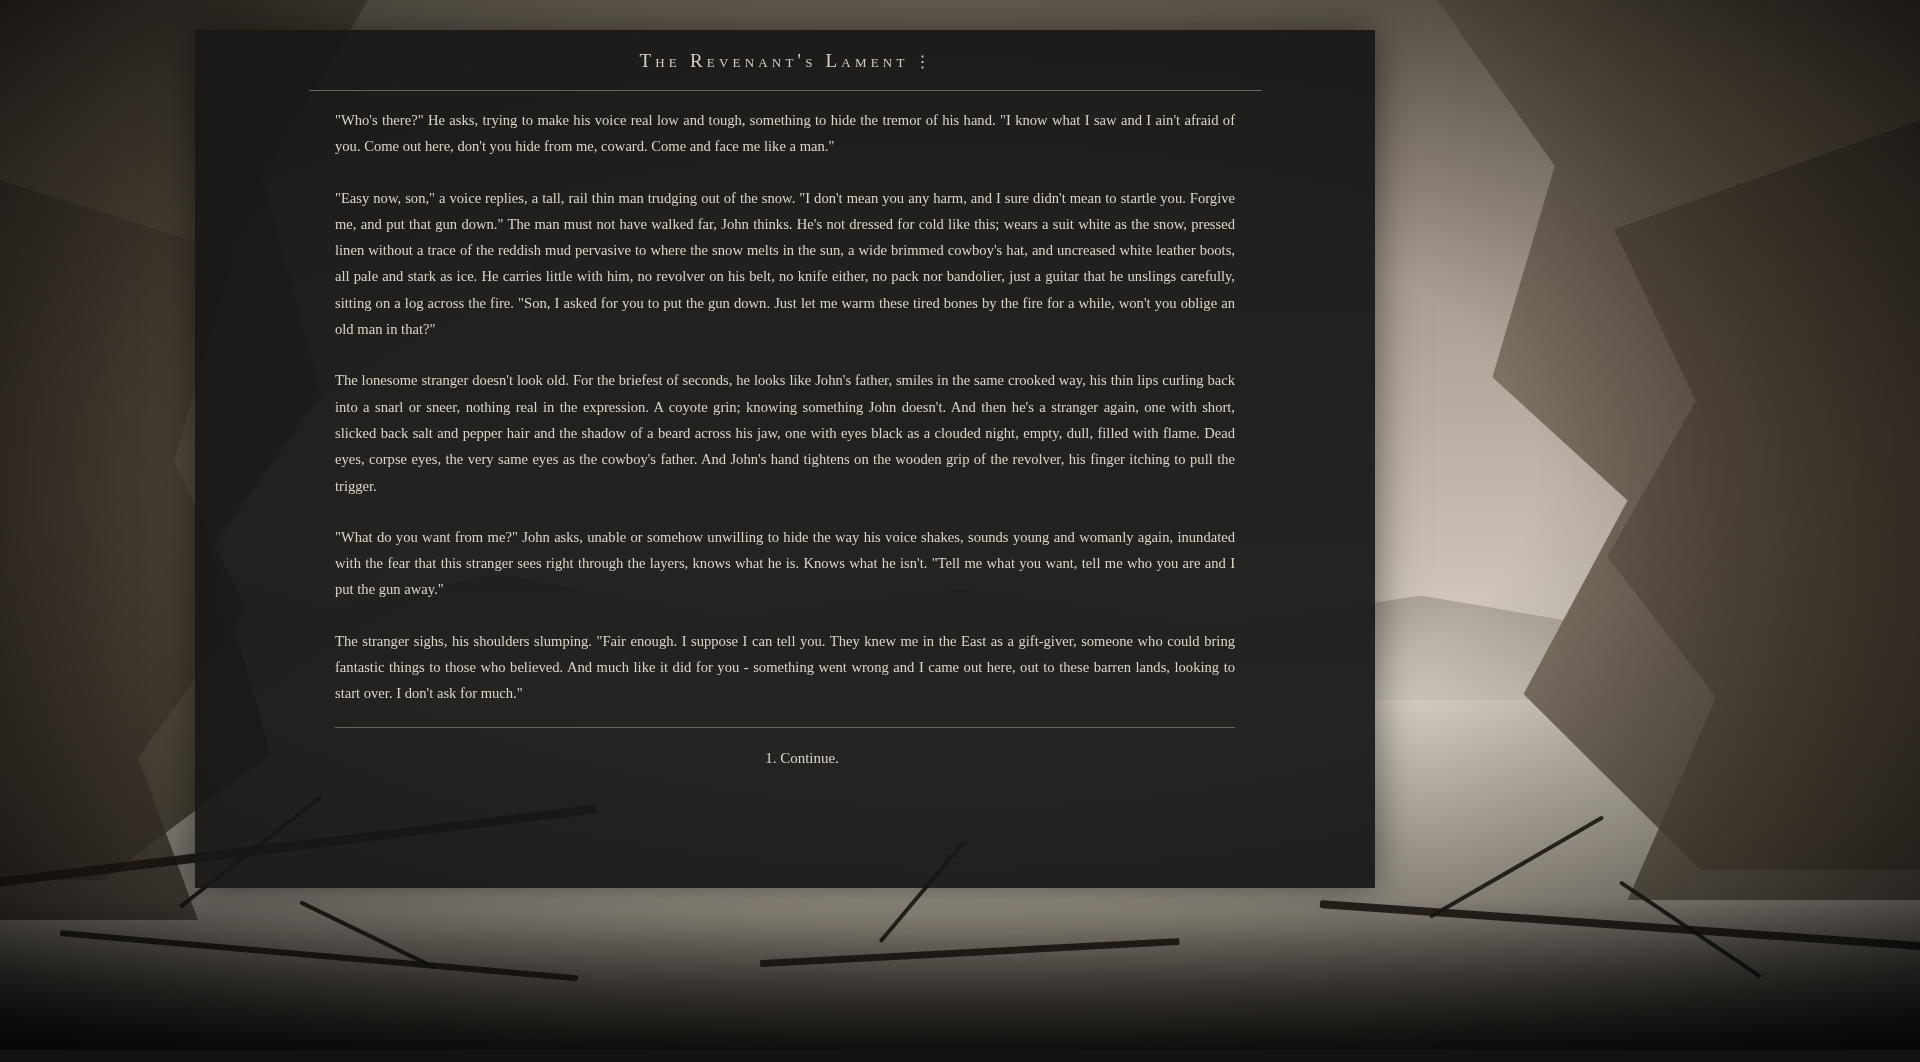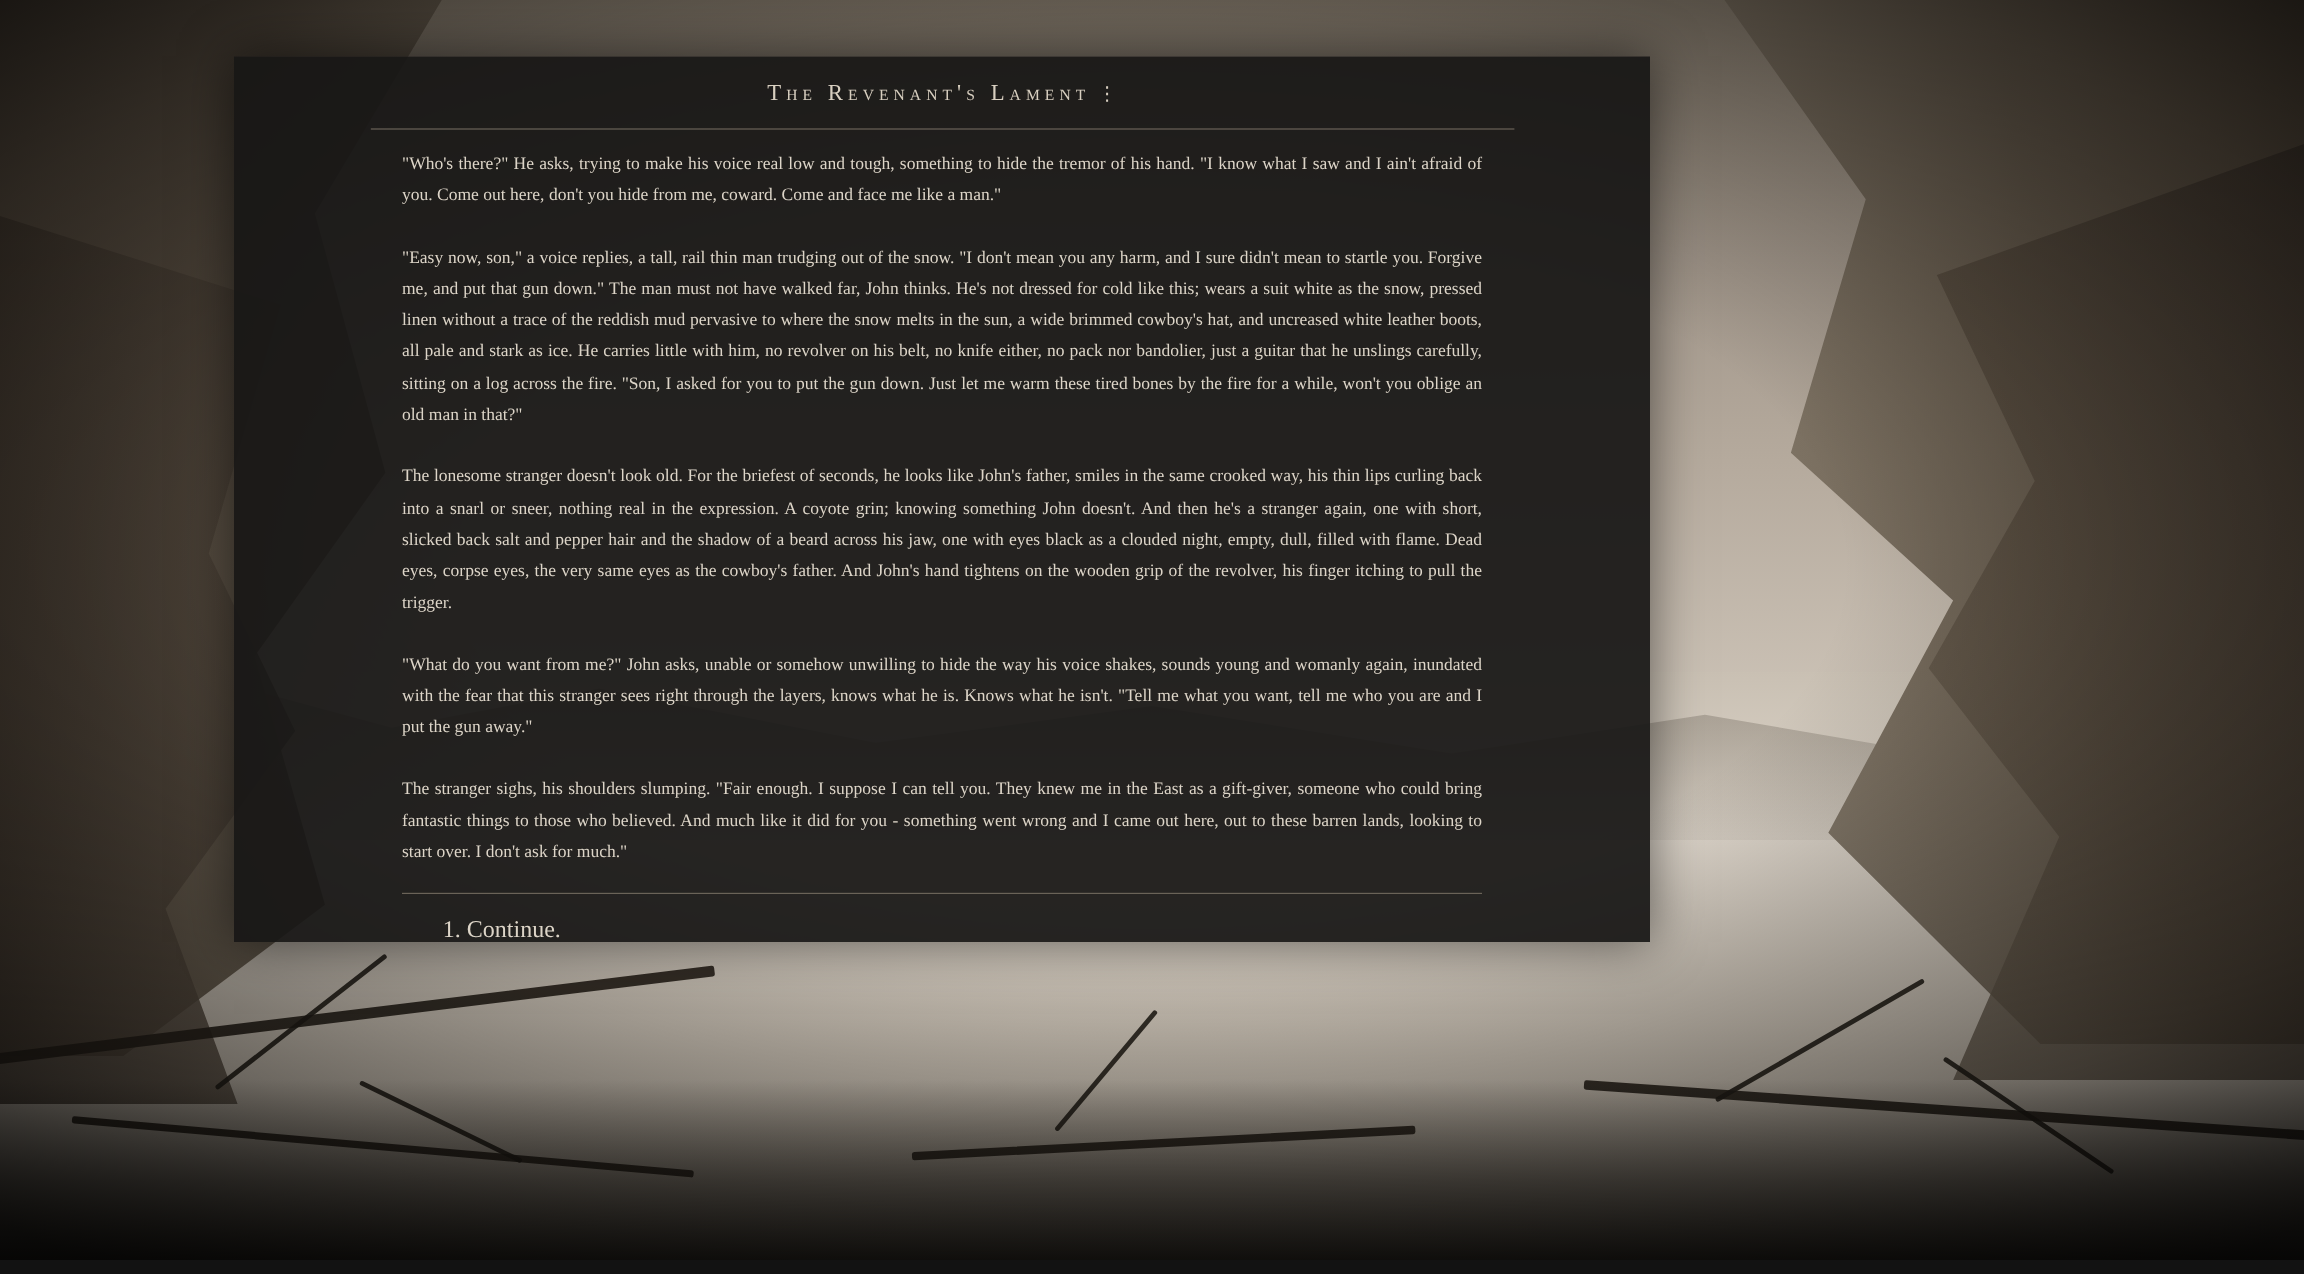--- a/index.html
+++ b/index.html
@@ -98,23 +98,23 @@
     position: absolute;
     left: 0; top: 0; width: 1920px; height: 1050px;
     background: radial-gradient(ellipse 75% 70% at 50% 45%, rgba(0,0,0,0) 40%, rgba(0,0,0,.45) 78%, rgba(0,0,0,.78) 100%);
     pointer-events: none;
   }
 
   
   #panel {
     position: absolute;
     left: 195px;
-    top: 47px;
+    top: 30px;
     width: 1180px;
-    height: 738px;
+    height: 858px;
     background: rgba(24, 23, 22, 0.93);
     box-shadow: 0 0 40px rgba(0,0,0,.55);
   }
   #panel-title {
     text-align: center;
     color: #d8cfc0;
     font-size: 19px;
     letter-spacing: 4.2px;
     font-variant: small-caps;
     padding-top: 20px;
@@ -150,24 +150,25 @@
     background: #6a6358;
     margin: 20px auto 0 auto;
   }
   #choices {
     width: 900px;
     margin: 0 auto;
     padding-top: 18px;
   }
   .choice {
     color: #ddd5c8;
-    font-size: 20px;
+    font-size: 15px;
     padding-left: 34px;
     line-height: 24px;
     cursor: pointer;
+    text-align: center;
   }
 
   
   #bottom-bar {
     position: absolute;
     left: 0; bottom: 0;
     width: 1920px;
     height: 12px;
     background: #121212;
   }

